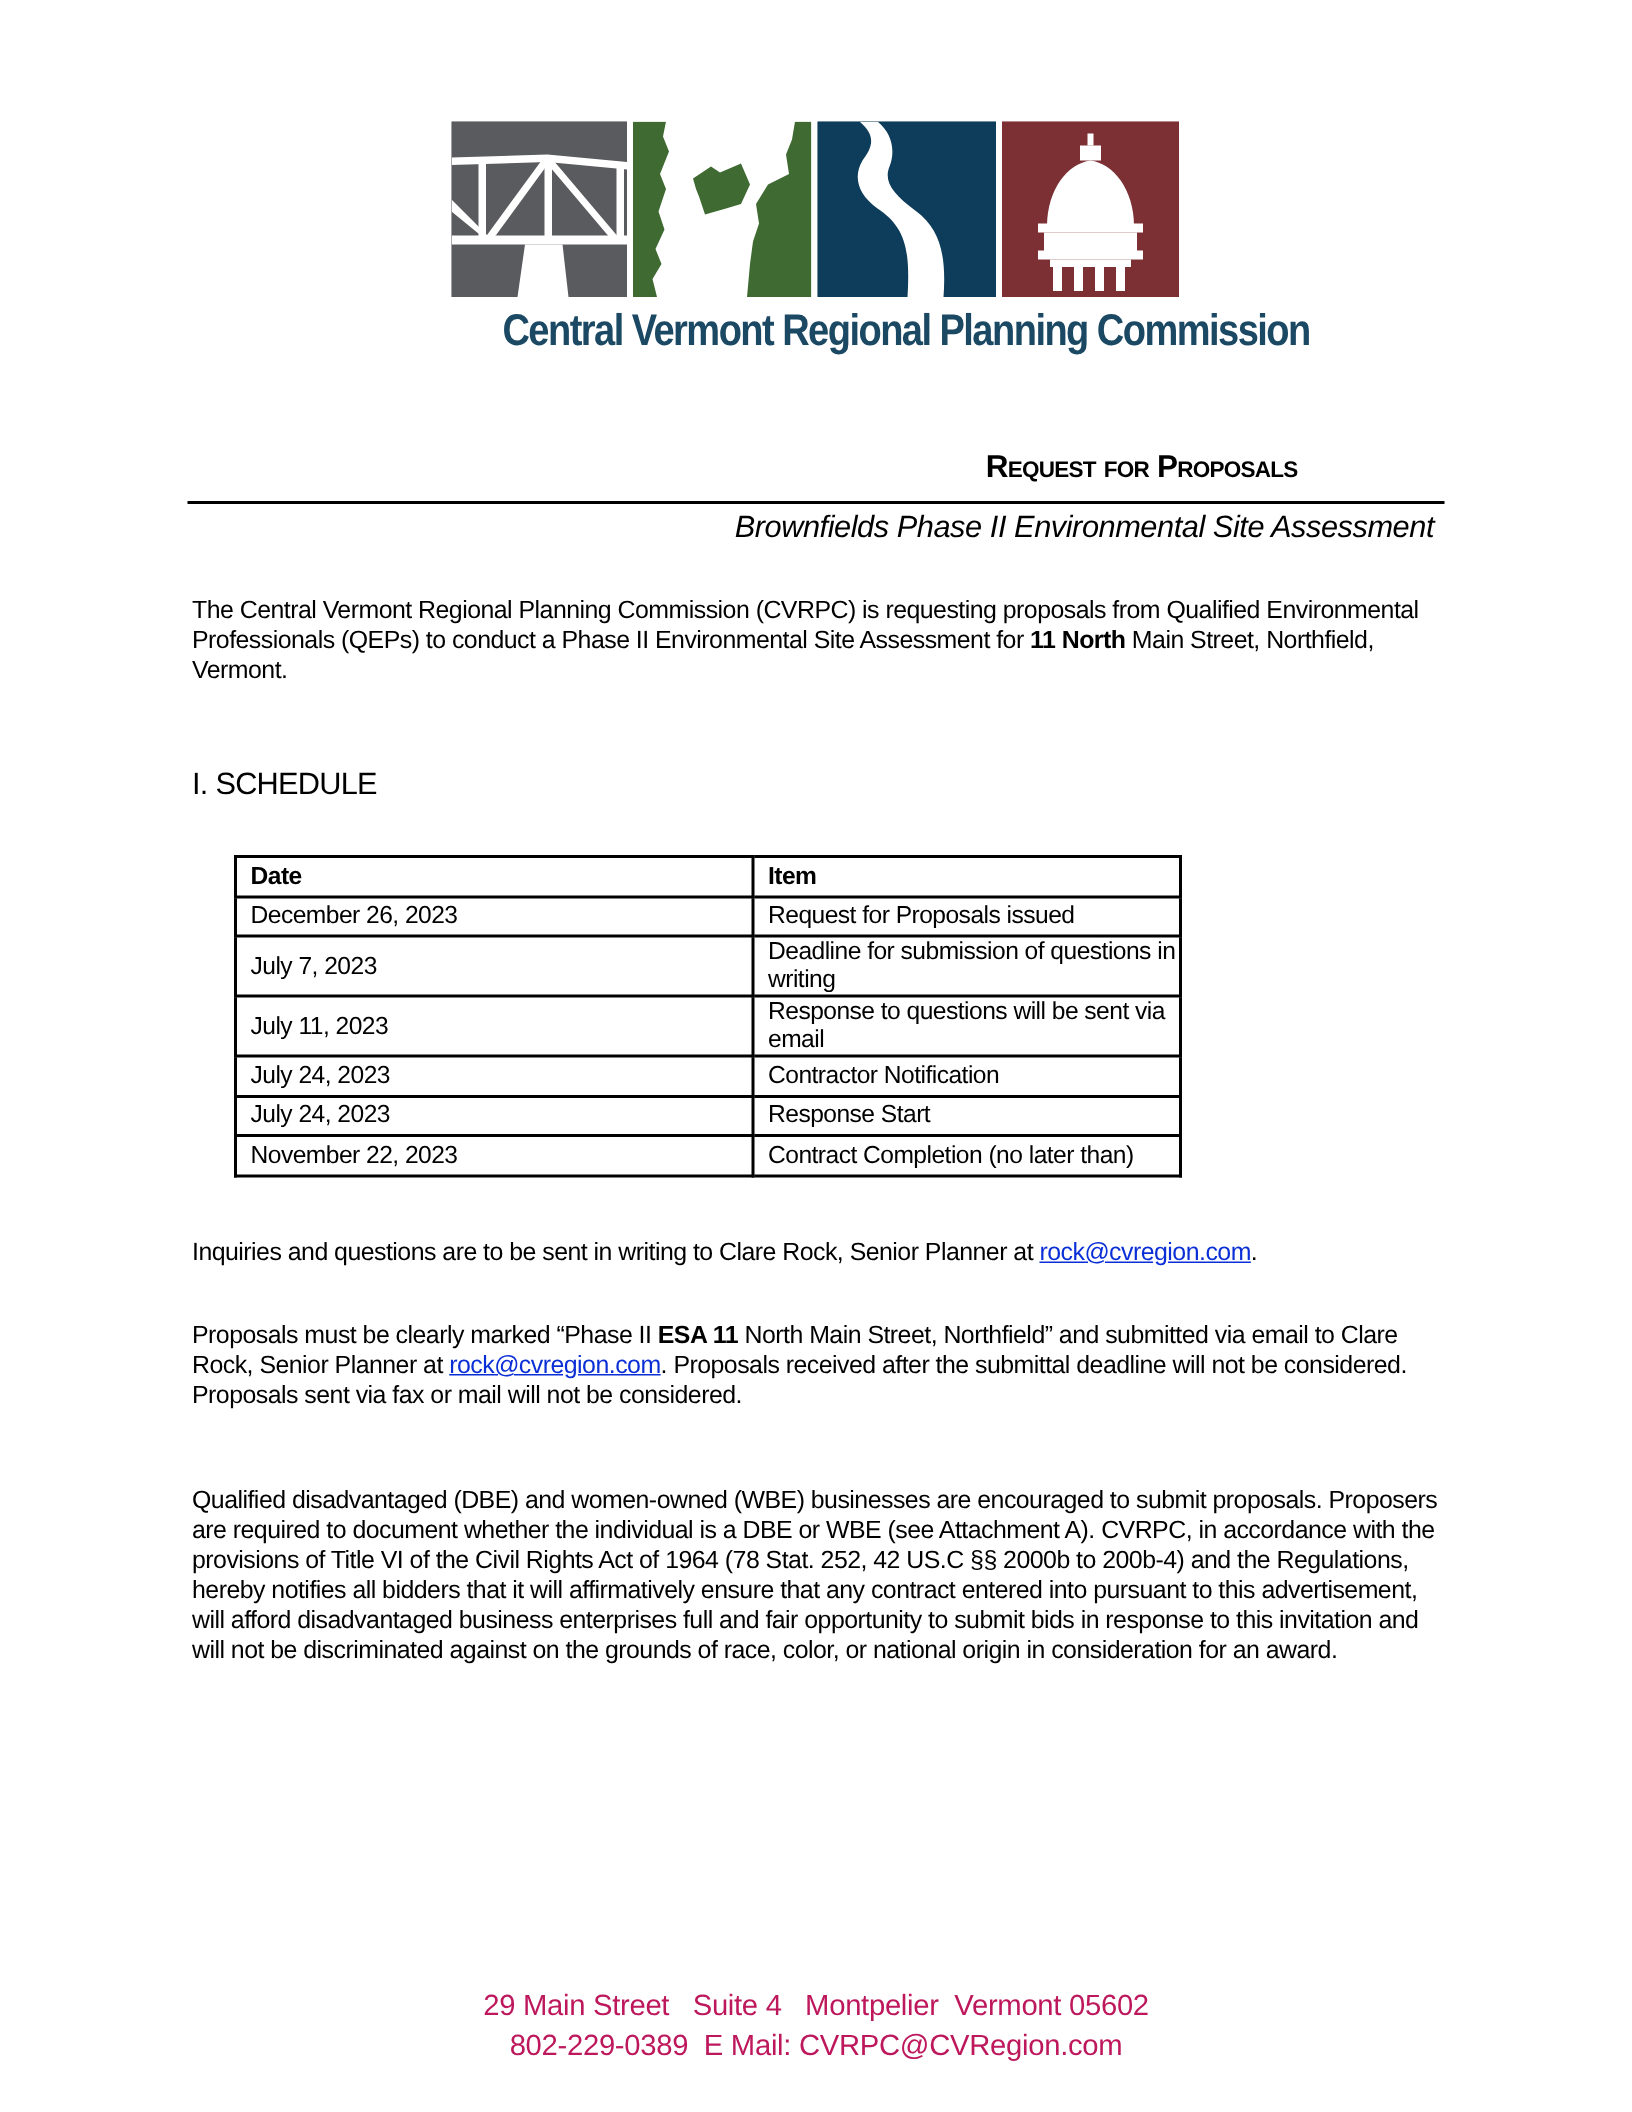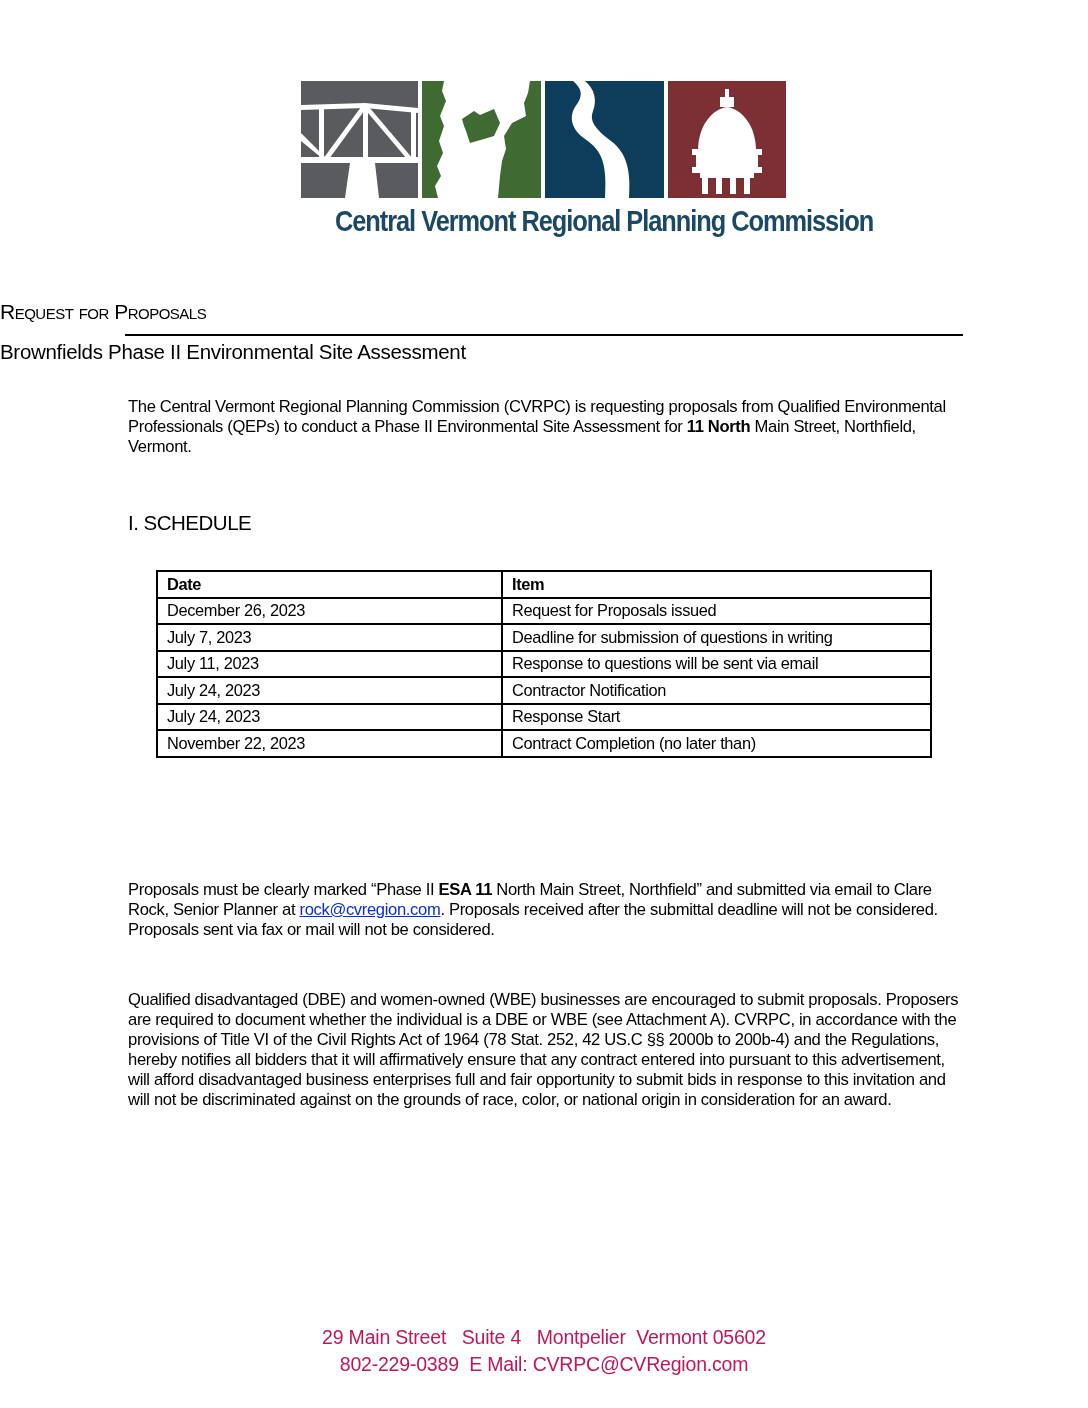--- a/index.html
+++ b/index.html
@@ -14,36 +14,36 @@
   .tile-bridge { width: 117px; background: #5a5b5e; }
   .tile-map { width: 119px; background: #ffffff; }
   .tile-river { width: 119px; background: #0d3d5a; }
   .tile-capitol { width: 118px; background: #7c3034; }
   .tile svg { position: absolute; left: 0; top: 0; width: 100%; height: 100%; }
   .logo-name { position: absolute; left: 0; top: 123px; width: 485px; text-align: center;
                font-family: "Liberation Sans", sans-serif; font-weight: bold; font-size: 29.5px;
                color: #1b4964; letter-spacing: -1.2px; white-space: nowrap; transform: scaleX(0.86); transform-origin: center; }
 
   
-  .doc-title { position: absolute; left: 0; width: 865px; top: 296px; text-align: left;
-               font-size: 21px; font-variant: small-caps; letter-spacing: -0.5px; }
+  .doc-title { position: absolute; left: 0; width: 865px; top: 296px; text-align: right;
+               font-size: 21px; font-variant: small-caps; letter-spacing: -0.5px; font-weight: bold; }
   .title-rule { position: absolute; left: 125px; top: 330px; width: 838px; height: 2px; background: #000; }
-  .doc-subtitle { position: absolute; left: 0; width: 956px; top: 336px; text-align: left;
-                  font-size: 20.5px; letter-spacing: -0.3px; }
+  .doc-subtitle { position: absolute; left: 0; width: 956px; top: 336px; text-align: right;
+                  font-size: 20.5px; letter-spacing: -0.3px; font-style: italic; }
 
   .para { position: absolute; left: 128px; width: 840px; font-size: 16.6px; line-height: 20px;
           letter-spacing: -0.35px; }
   .para b { font-weight: bold; }
   .para a { color: #0b2fd6; text-decoration: underline; }
 
   .section-heading { position: absolute; left: 128px; top: 507px; font-size: 20.5px; font-weight: normal;
                      letter-spacing: -0.5px; }
 
   
-  .schedule { position: absolute; left: 156px; top: 566px; width: 776px; border-collapse: collapse;
+  .schedule { position: absolute; left: 156px; top: 566px; width: 632px; border-collapse: collapse;
               font-size: 16.4px; letter-spacing: -0.35px; }
   .schedule td, .schedule th { border: 2px solid #000; height: 24.5px; padding: 0 0 0 9px; text-align: left;
                                vertical-align: middle; }
   .schedule th { font-weight: bold; }
   .schedule .col-date { width: 334px; }
 
   
   .footer { position: absolute; left: 0; width: 1088px; top: 1320px; text-align: center; color: #be185d;
             font-size: 19.5px; line-height: 27px; letter-spacing: -0.2px; }
 </style>
@@ -144,20 +144,23 @@
         <td>July 24, 2023</td>
         <td>Response Start</td>
       </tr>
       <tr>
         <td>November 22, 2023</td>
         <td>Contract Completion (no later than)</td>
       </tr>
     </tbody>
   </table>
 
+  <div class="para" style="top:821px;">
+    <span>Inquiries and questions are to be sent in writing to Clare Rock, Senior Planner at </span><a href="#">rock@cvregion.com</a><span>.</span>
+  </div>
 
   <div class="para" style="top:876px;">
     <span>Proposals must be clearly marked “Phase II </span><b>ESA 11</b><span> North Main Street, Northfield” and submitted via email to Clare Rock, Senior Planner at </span><a href="#">rock@cvregion.com</a><span>. Proposals received after the submittal deadline will not be considered.  Proposals sent via fax or mail will not be considered.</span>
   </div>
 
   <div class="para" style="top:986px;">Qualified disadvantaged (DBE) and women-owned (WBE) businesses are encouraged to submit proposals.  Proposers are required to document whether the individual is a DBE or WBE (see Attachment A).  CVRPC, in accordance with the provisions of Title VI of the Civil Rights Act of 1964 (78 Stat. 252, 42 US.C §§ 2000b to 200b-4) and the Regulations, hereby notifies all bidders that it will affirmatively ensure that any contract entered into pursuant to this advertisement, will afford disadvantaged business enterprises full and fair opportunity to submit bids in response to this invitation and will not be discriminated against on the grounds of race, color, or national origin in consideration for an award.</div>
 
   <div class="footer">
     <div style="white-space:pre;">29 Main Street   Suite 4   Montpelier  Vermont 05602</div>
     <div style="white-space:pre;">802-229-0389  E Mail: CVRPC@CVRegion.com</div>

